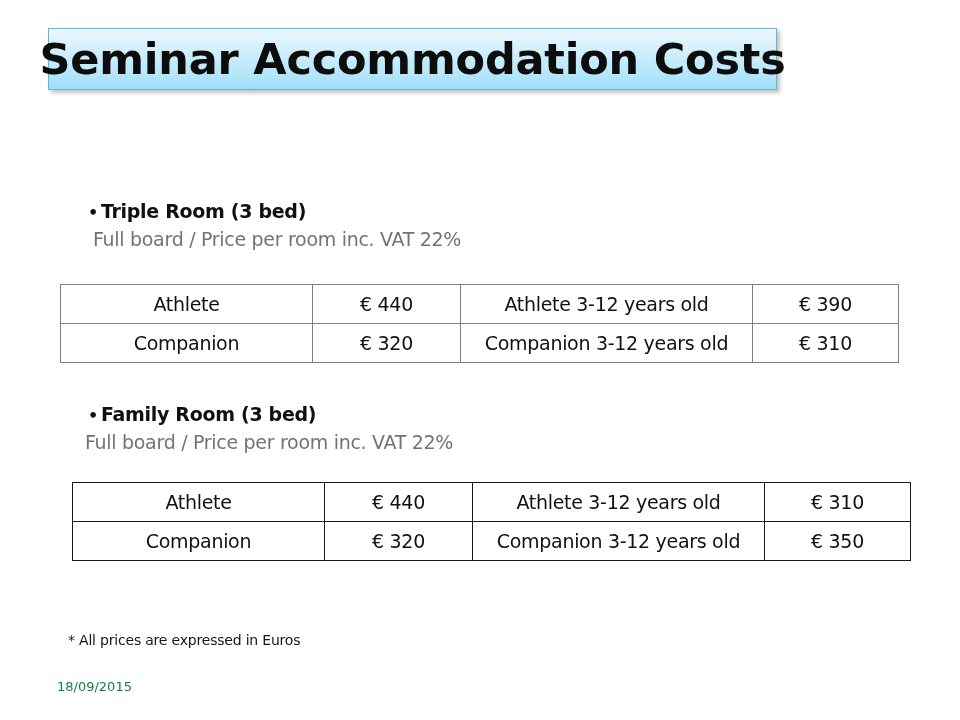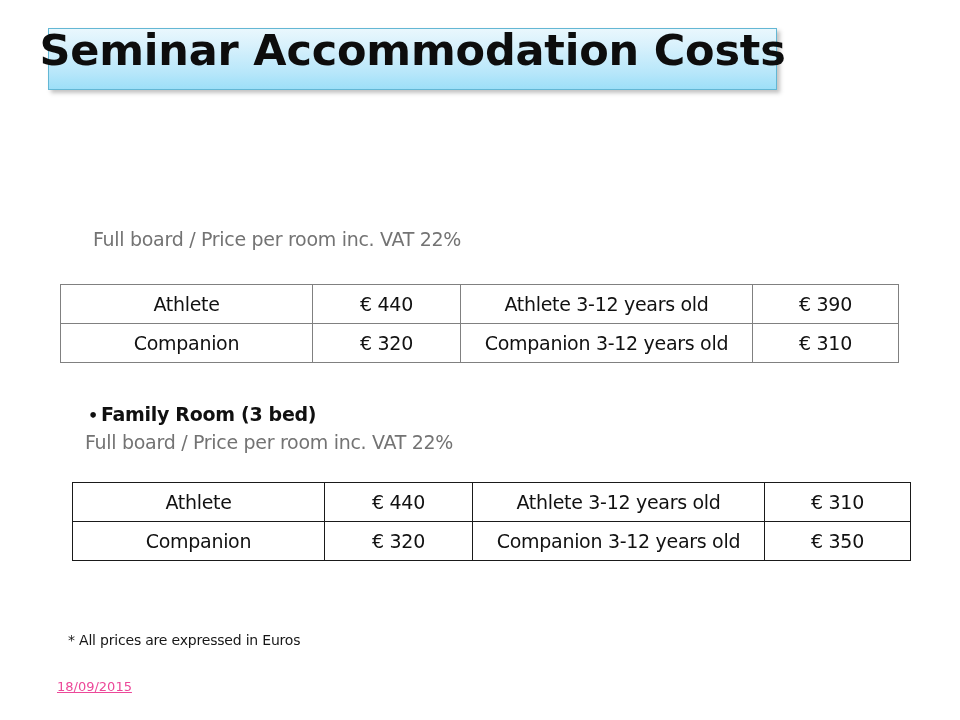--- a/index.html
+++ b/index.html
@@ -29,21 +29,21 @@
     position: absolute;
     left: 48px;
     top: 28px;
     width: 729px;
     height: 62px;
     box-sizing: border-box;
     background: linear-gradient(to bottom, #e9f7fd 0%, #d8f1fc 28%, #b8e7fa 72%, #9ddff8 100%);
     border: 1px solid #63b7d4;
     box-shadow: 3px 3px 4px rgba(120, 120, 120, 0.45);
     display: flex;
-    align-items: flex-start;
+    align-items: center;
     justify-content: center;
   }
   #title-text {
     font-family: "DejaVu Sans", sans-serif;
     font-size: 43px;
     font-weight: bold;
     color: #0d0d0d;
     letter-spacing: -0.2px;
     white-space: nowrap;
     line-height: 1;
@@ -127,34 +127,36 @@
     color: #171717;
     white-space: nowrap;
     letter-spacing: -0.2px;
   }
   #slide-date {
     position: absolute;
     left: 57px;
     top: 679px;
     font-family: "DejaVu Sans", sans-serif;
     font-size: 13px;
-    color: #ec4899;
-    white-space: nowrap;
-    text-decoration: underline;
+    color: #15803d;
+    white-space: nowrap;
   }
 </style>
 </head>
 <body>
 
 <div id="slide">
 
   <div id="title-box">
     <div id="title-text">Seminar Accommodation Costs</div>
   </div>
 
+  <div class="section-head" id="sect1-head">
+    <span class="bullet">•</span><span>Triple Room (3 bed)</span>
+  </div>
   <div class="section-sub" id="sect1-sub">Full board / Price per room inc. VAT 22%</div>
 
   <table class="price-table" id="table-triple">
     <colgroup>
       <col class="col-label">
         <col class="col-price">
         <col class="col-label2">
         <col class="col-price2">
     </colgroup>
     <tbody>

